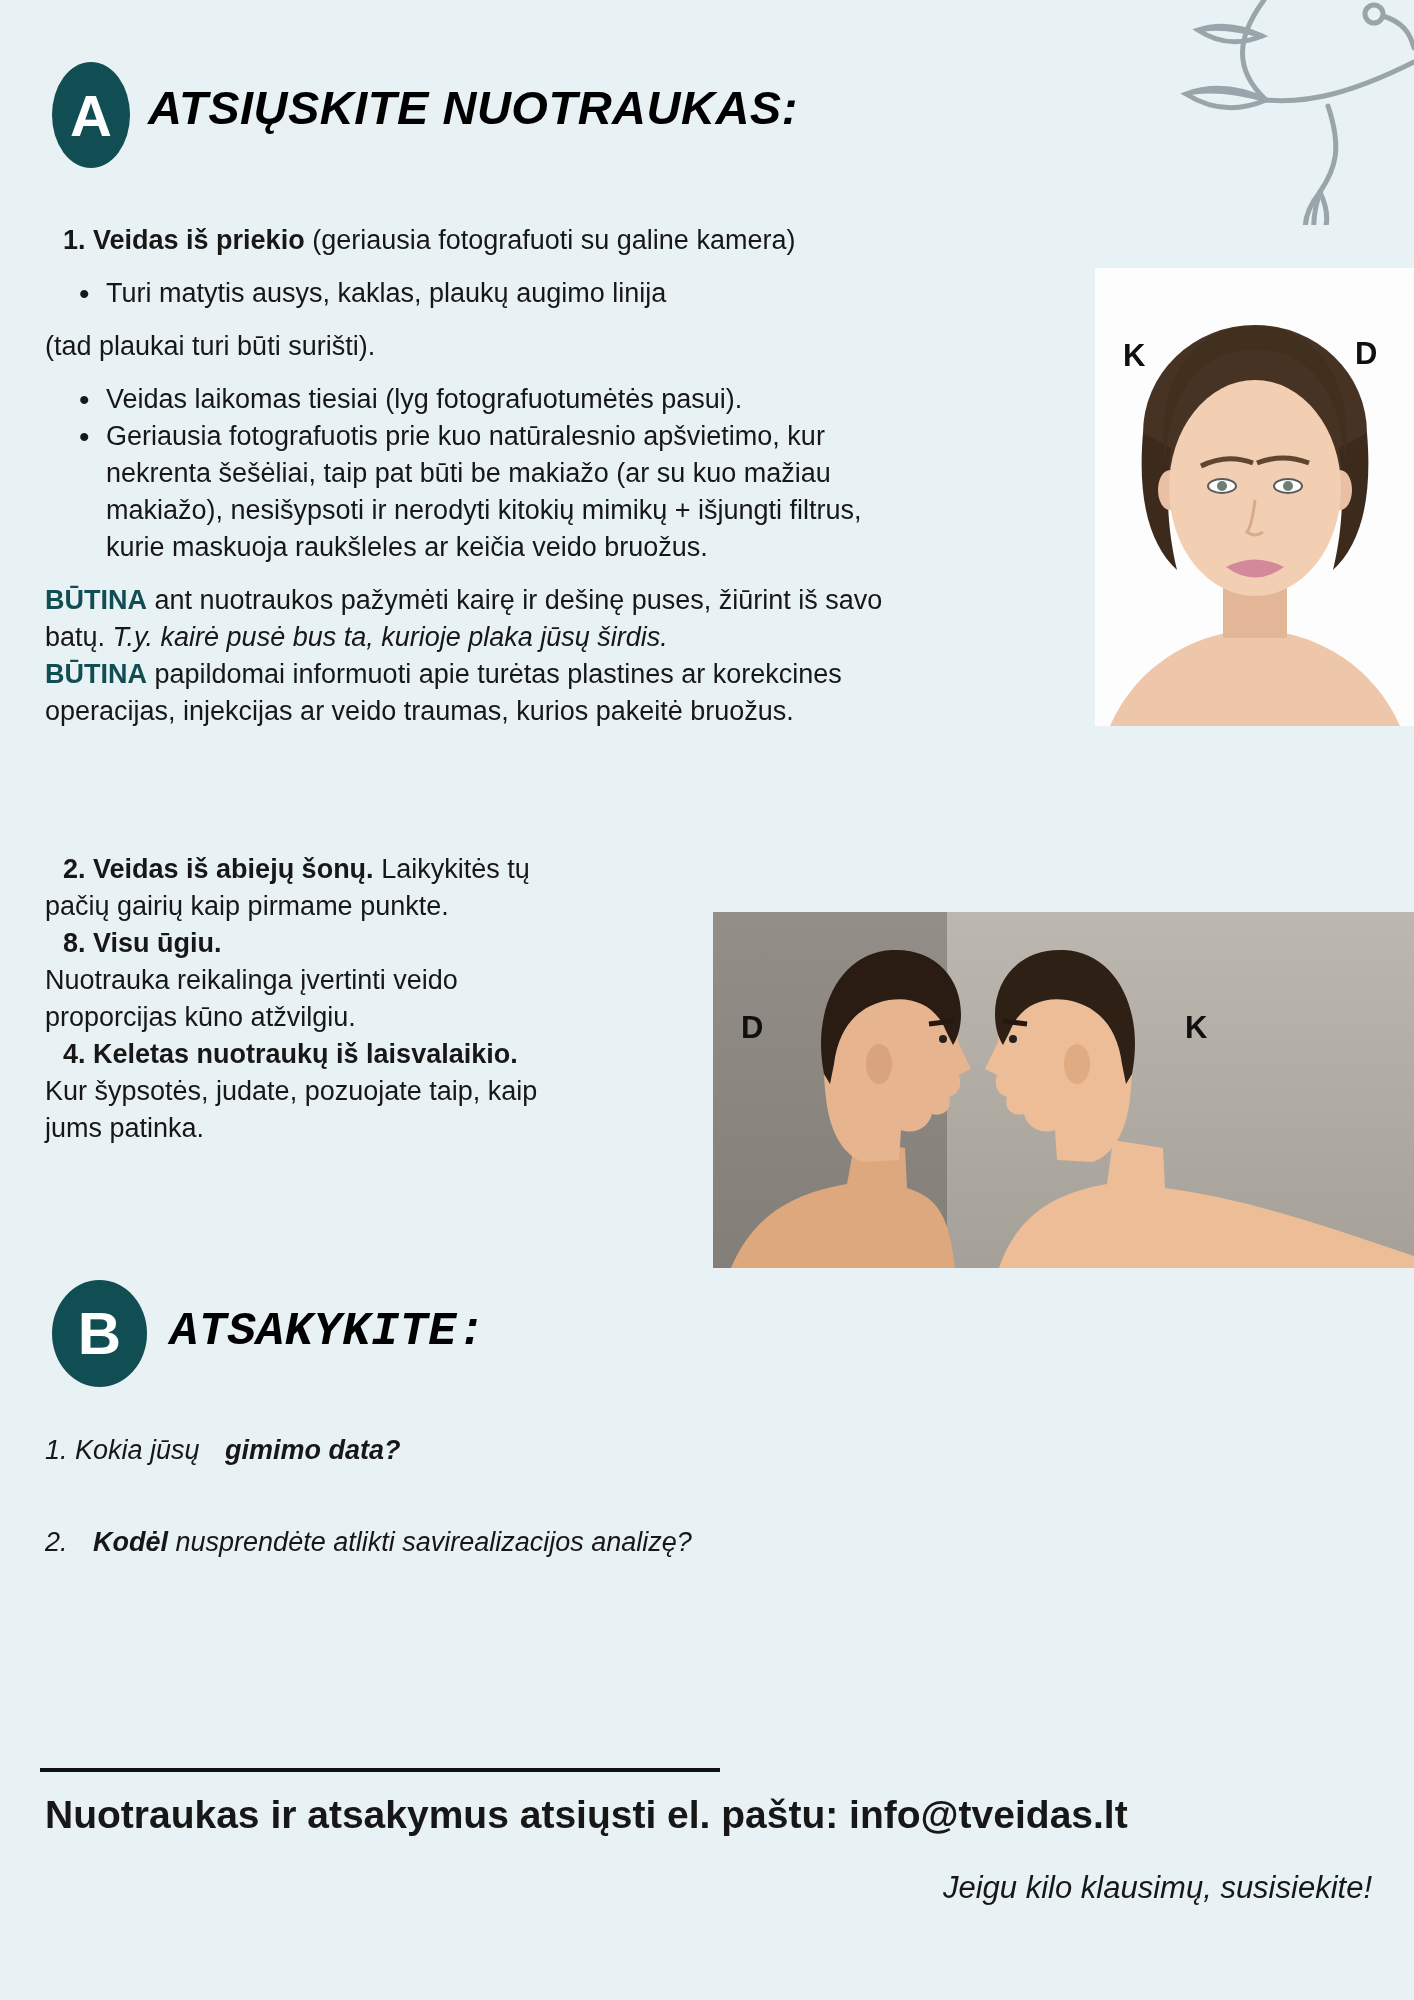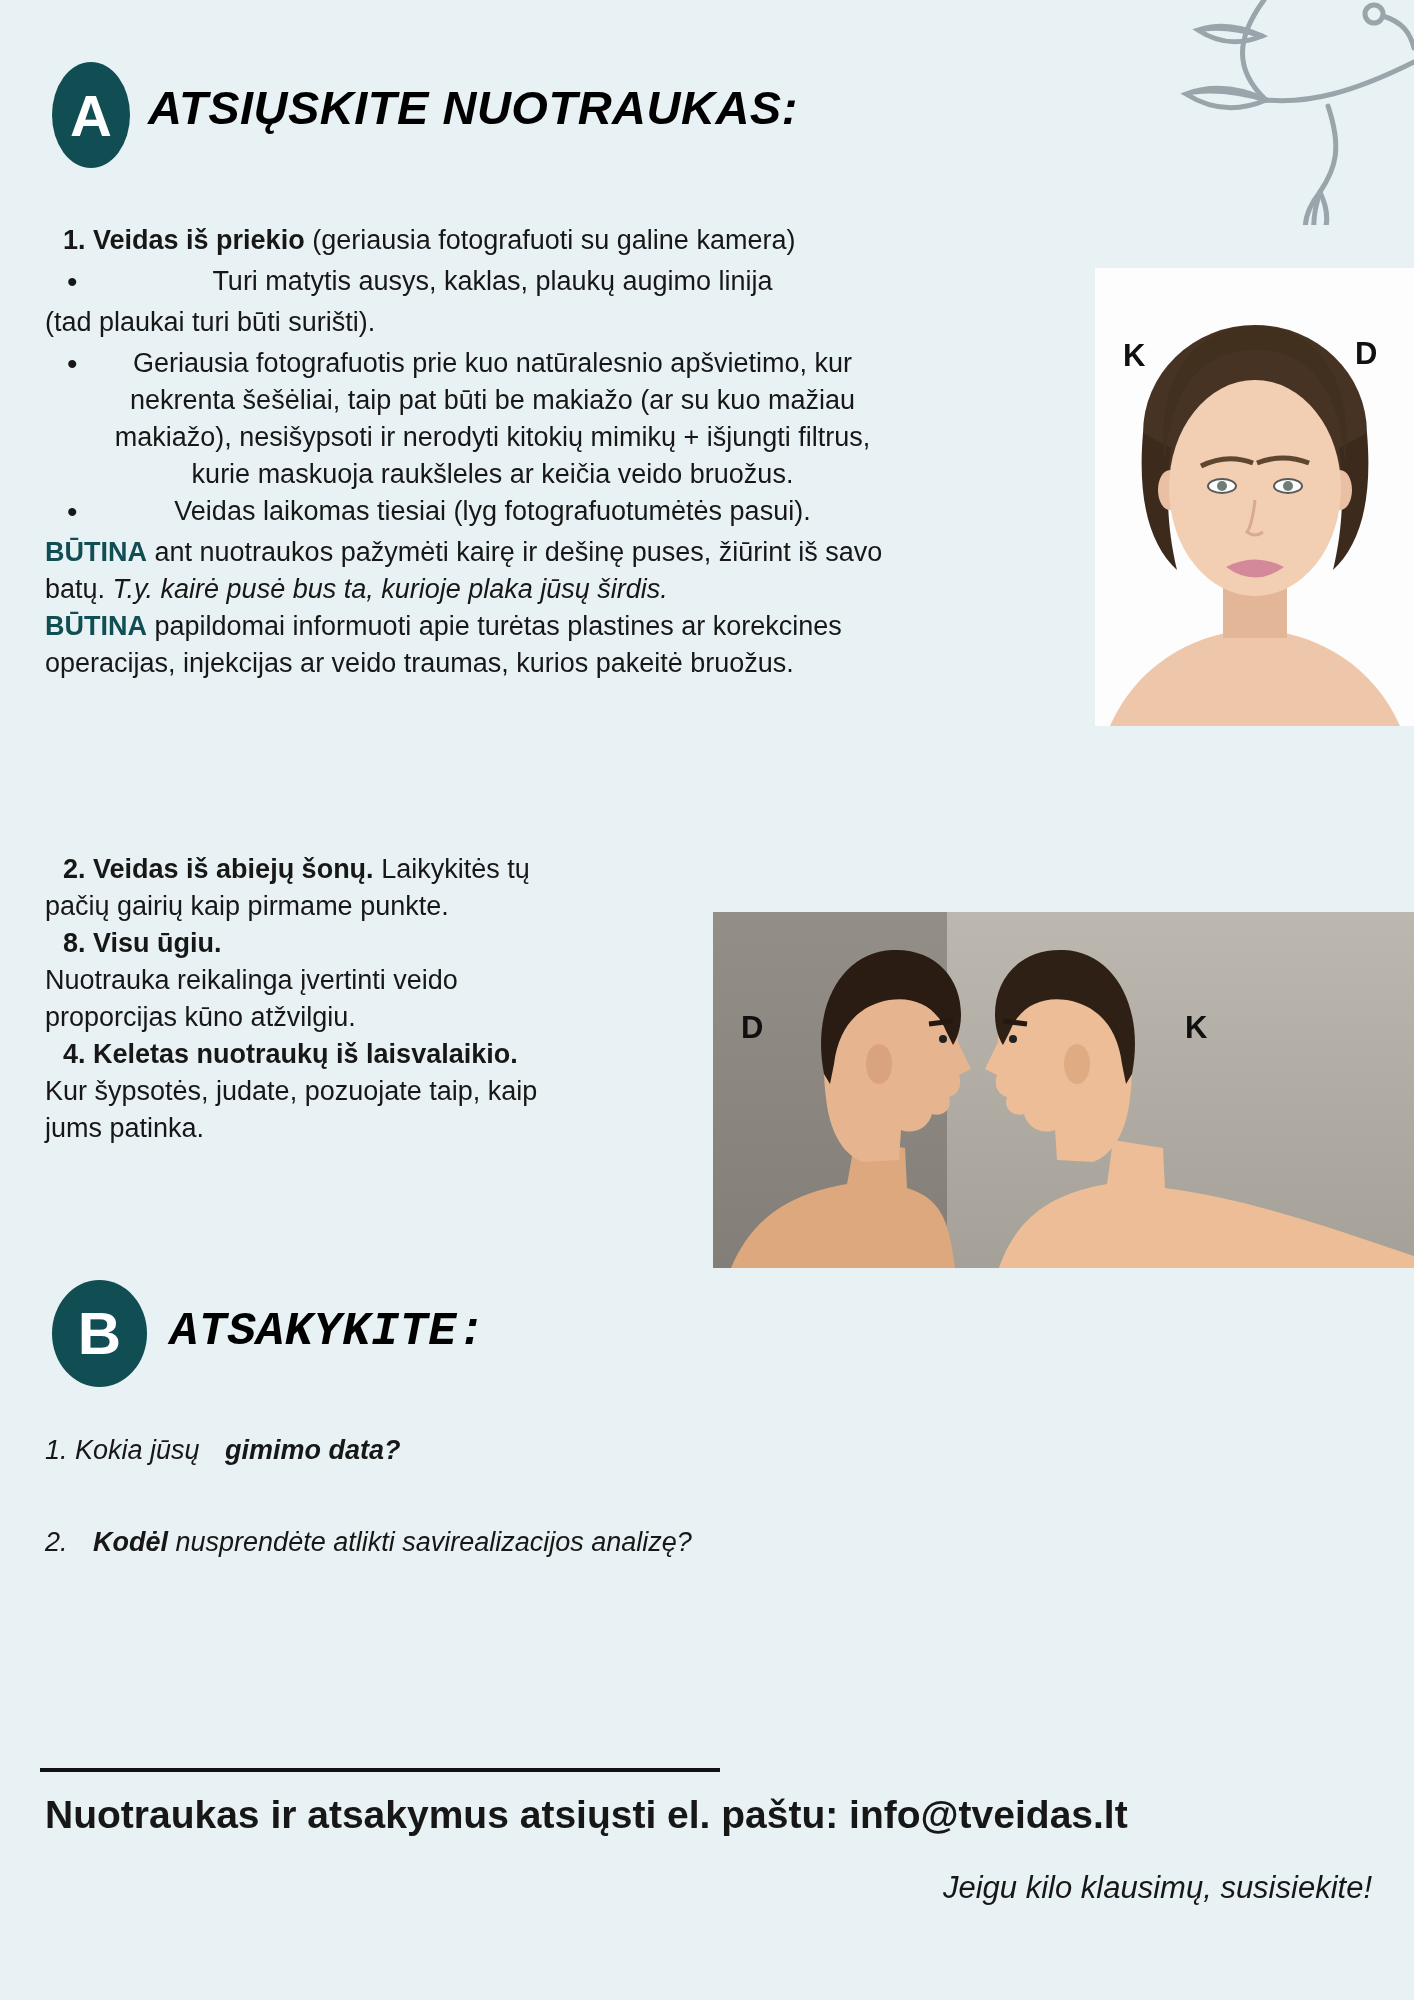--- a/index.html
+++ b/index.html
@@ -18,21 +18,21 @@
   .section-title{
     position:absolute;color:#000000;font-weight:bold;font-style:italic;
     font-size:47px;letter-spacing:.5px;white-space:nowrap;
   }
   .title-a{left:148px;top:80px;}
   .title-b{left:170px;top:1305px;font-family:Liberation Mono, monospace;}
   
   .txt{font-size:27px;line-height:37px;}
   .block-a{position:absolute;left:45px;top:222px;width:850px;}
   .block-two{position:absolute;left:45px;top:851px;width:545px;}
-  .bullets{list-style:none;margin:4px;padding:0;text-align:center;}
+  .bullets{list-style:none;margin:16px;padding:0;}
   .bullets li{position:relative;padding-left:45px;}
   .bullets li::before{content:"\2022";position:absolute;left:18px;font-size:30px;}
   .b{font-weight:bold;margin-left:18px;}
   .it{font-style:italic;}
   .teal{color:#114e54;font-weight:bold;}
   
   .q{position:absolute;left:45px;font-style:italic;}
   .q1{top:1432px;}
   .q2{top:1524px;}
   .q3{top:1614px;width:1010px;}
@@ -78,22 +78,22 @@
   </div>
   <div class="section-title title-a">ATSIŲSKITE NUOTRAUKAS:</div>
 
   <div class="block-a txt">
     <div><span class="b">1. Veidas iš priekio</span><span> (geriausia fotografuoti su galine kamera)</span></div>
     <ul class="bullets">
       <li>Turi matytis ausys, kaklas, plaukų augimo linija</li>
     </ul>
     <div>(tad plaukai turi būti surišti).</div>
     <ul class="bullets">
+      <li>Veidas laikomas tiesiai (lyg fotografuotumėtės pasui).</li>
       <li>Geriausia fotografuotis prie kuo natūralesnio apšvietimo, kur nekrenta šešėliai, taip pat būti be makiažo (ar su kuo mažiau makiažo), nesišypsoti ir nerodyti kitokių mimikų + išjungti filtrus, kurie maskuoja raukšleles ar keičia veido bruožus.</li>
-      <li>Veidas laikomas tiesiai (lyg fotografuotumėtės pasui).</li>
     </ul>
     <div><span class="teal">BŪTINA</span><span> ant nuotraukos pažymėti kairę ir dešinę puses, žiūrint iš savo batų. </span><span class="it">T.y. kairė pusė bus ta, kurioje plaka jūsų širdis.</span></div>
     <div><span class="teal">BŪTINA</span><span> papildomai informuoti apie turėtas plastines ar korekcines operacijas, injekcijas ar veido traumas, kurios pakeitė bruožus.</span></div>
   </div>
 
   <div class="photo-front">
     <svg width="319" height="458" viewBox="0 0 319 458">
       <rect width="319" height="458" fill="#fdfdfd"></rect>
       <ellipse cx="160" cy="165" rx="112" ry="108" fill="#473323"></ellipse>
       <path d="M48,165 C42,235 56,278 82,302 C70,252 72,210 76,180 Z" fill="#3c2a1c"></path>

